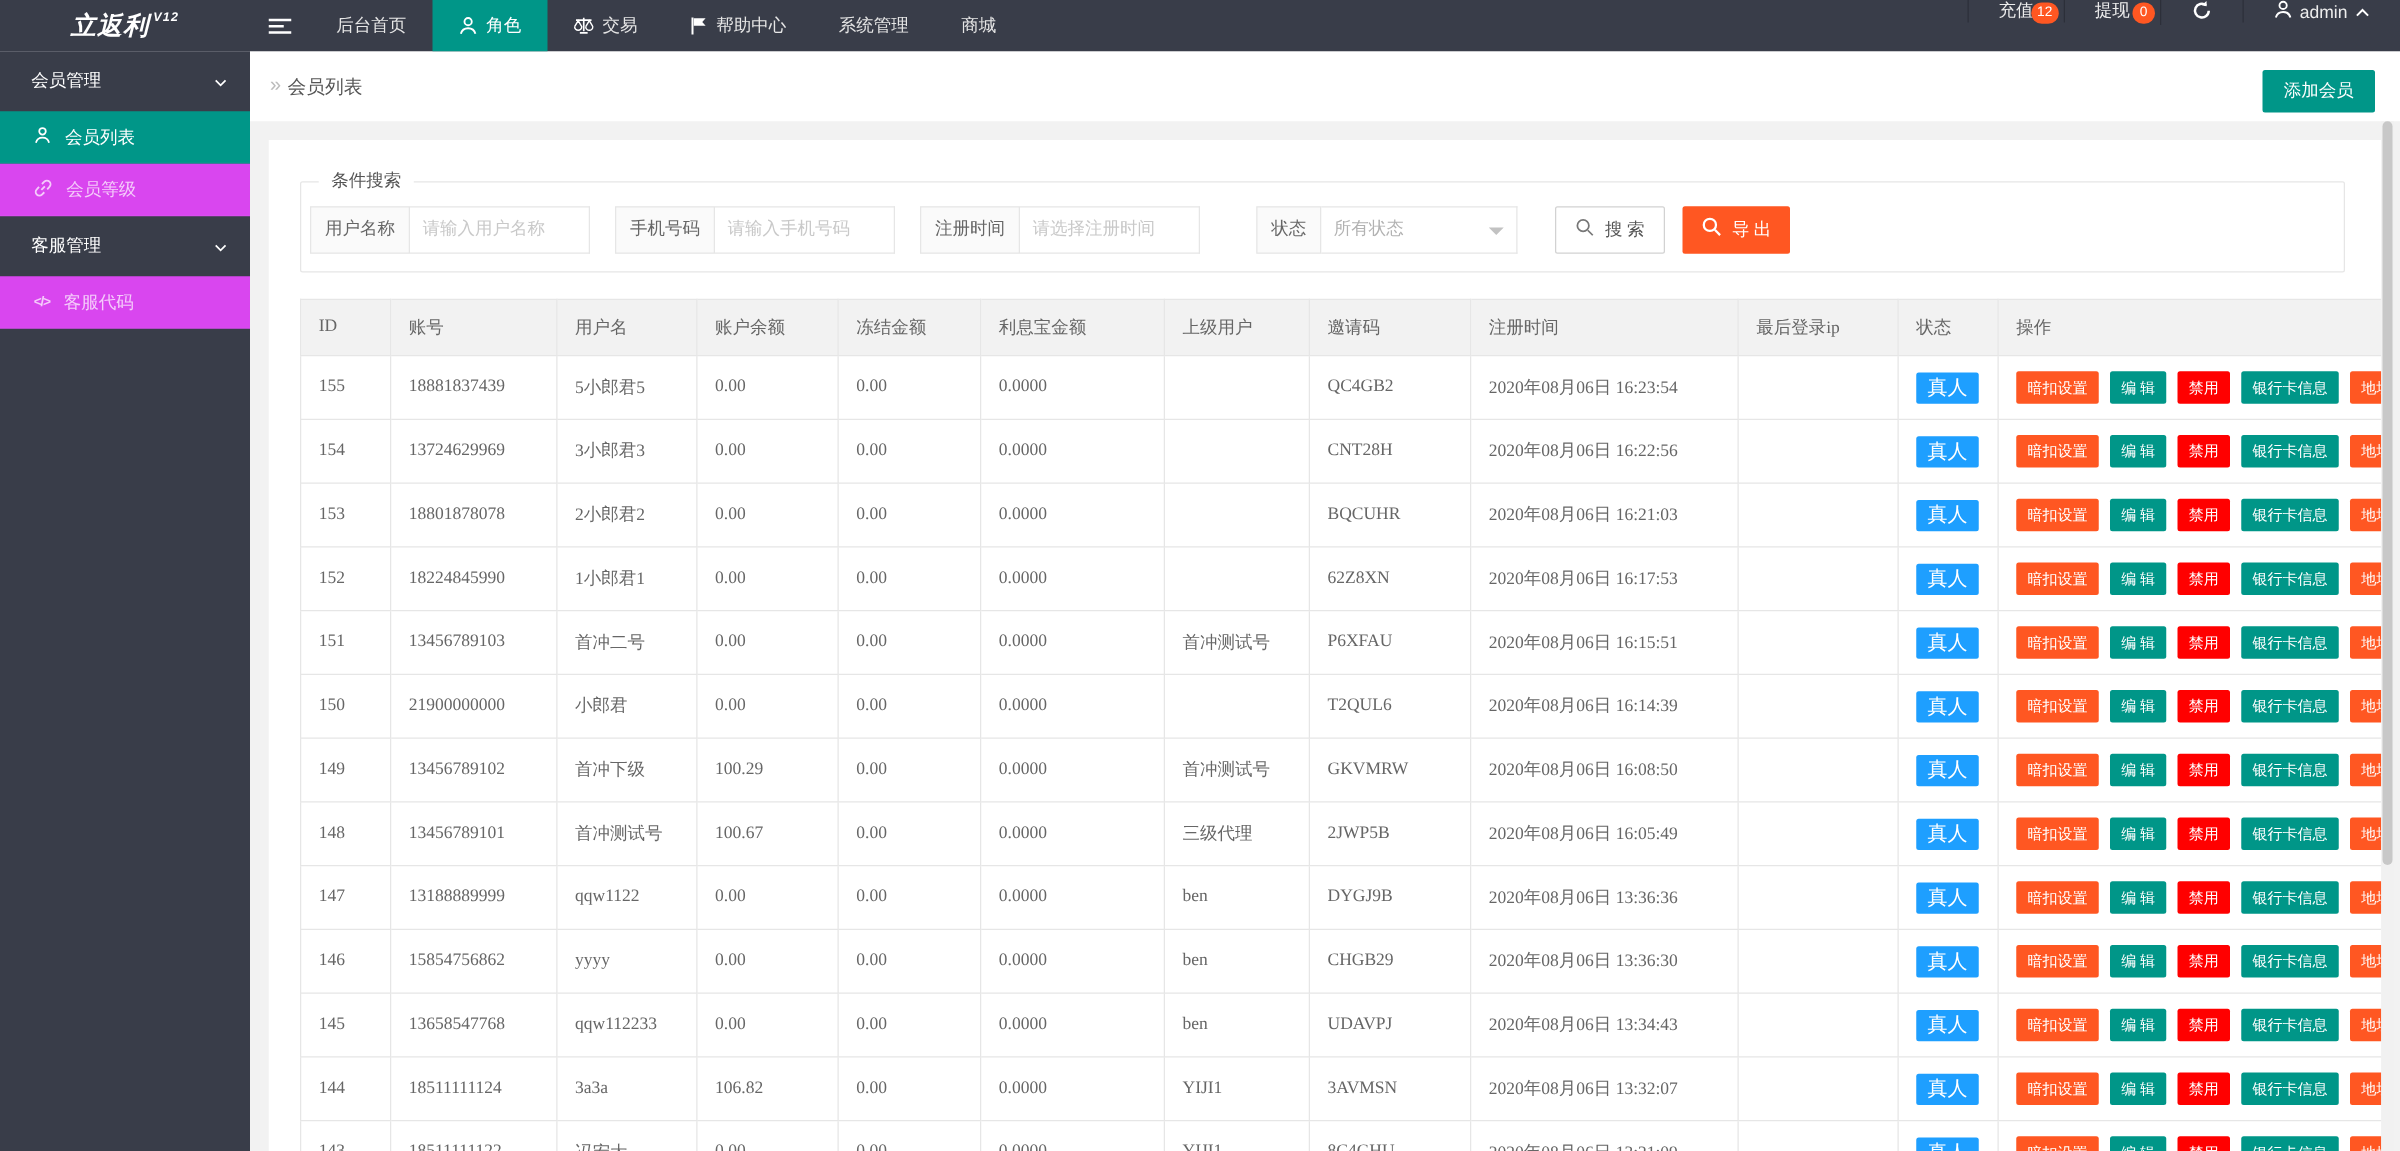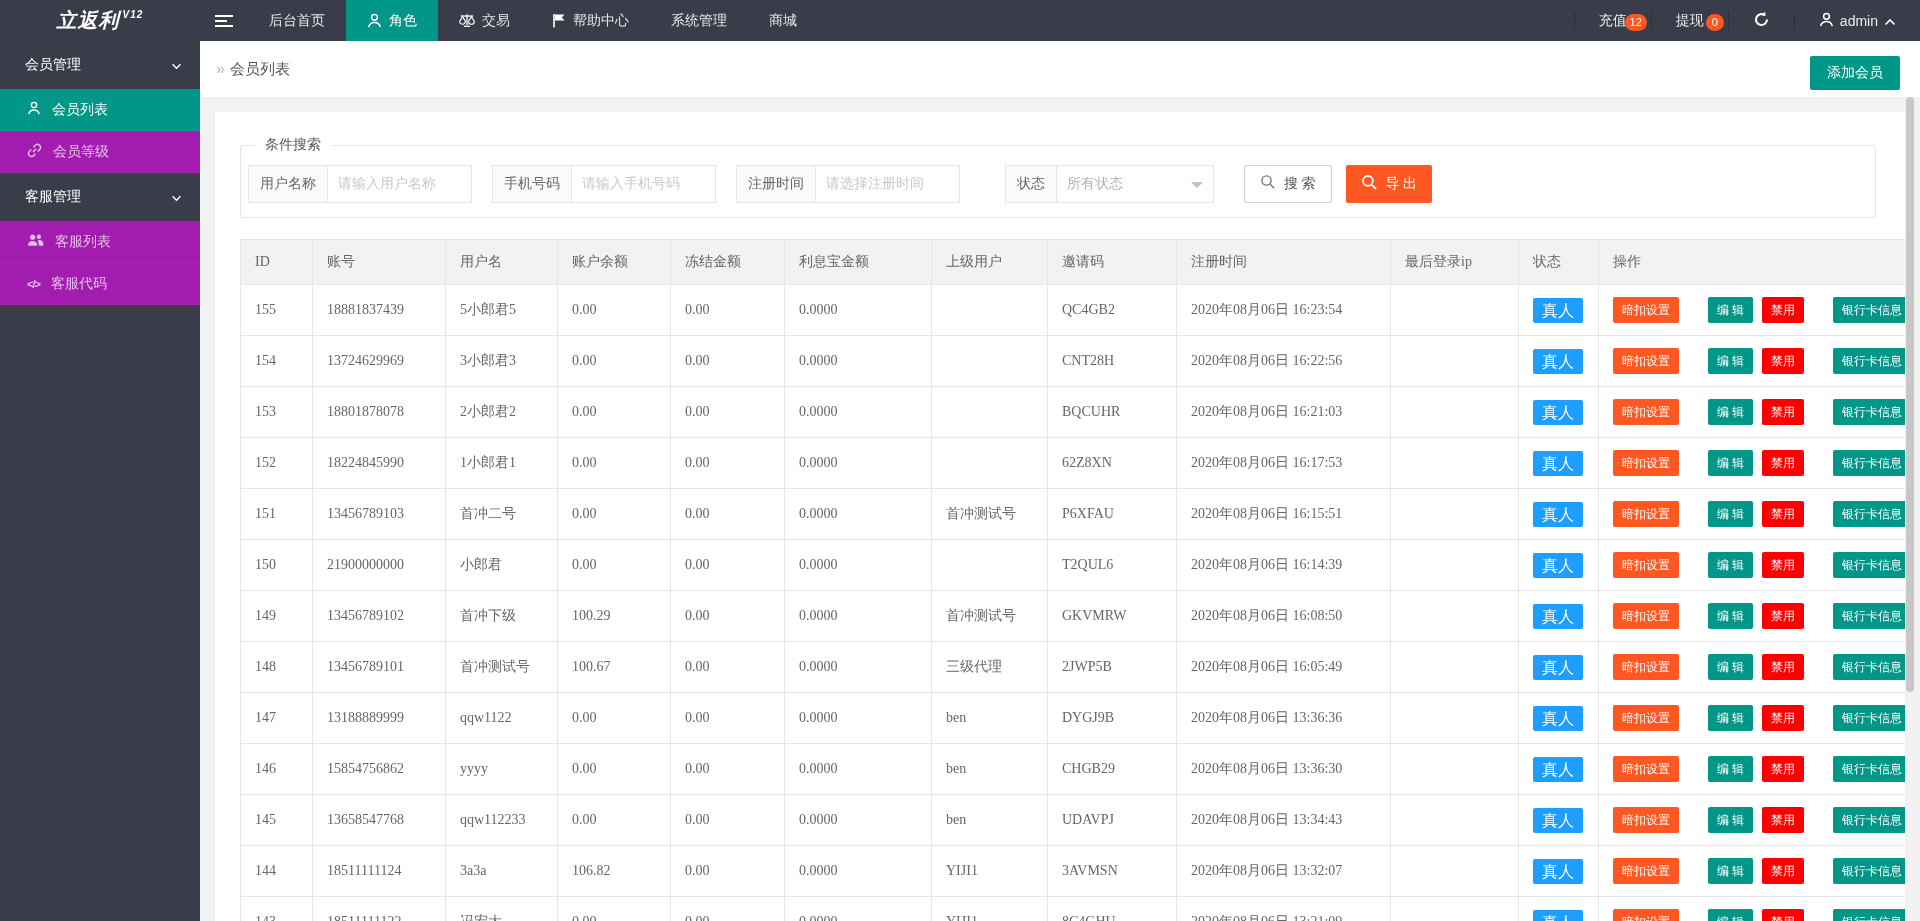--- a/index.html
+++ b/index.html
@@ -10,29 +10,29 @@
   .topbar { position:absolute; top:0; left:0; width:1920px; height:41px; background:#393D49; display:flex; align-items:stretch; z-index:30; }
   .logo { width:200px; display:flex; align-items:center; justify-content:center; color:#fff; font-size:20px; font-weight:bold; letter-spacing:1px;font-style:italic; }
   .logo sup { font-size:10px; margin-left:3px; top:-6px; position:relative; }
   .hamburger { width:48px; display:flex; align-items:center; justify-content:center; cursor:pointer; flex-direction:column; gap:3px; }
   .hamburger i { display:block; width:18px; height:2px; background:#fff; }
   .hamburger i:nth-child(2){ width:12px; align-self:flex-start; margin-left:15px; }
   .topnav { display:flex; align-items:stretch; }
   .nav-item { display:flex; align-items:center; gap:7px; padding:0 21px; color:#e6e6e6; cursor:pointer; }
   .nav-item.active { background:#009688; color:#fff; }
   .nav-item svg { display:block; }
-  .topbar-right { margin-left:auto; display:flex; align-items:center; }
+  .topbar-right { margin-left:auto; display:flex; align-items:flex-start; }
   .tr-item { position:relative; display:flex; align-items:center; gap:6px; padding:0 24px; color:#ededed; cursor:pointer; border-left:1px solid rgba(0,0,0,.22); }
   .badge { position:absolute; top:2px; right:4px; min-width:18px; height:17px; line-height:17px; padding:0 5px; background:#FF5722; color:#fff; font-size:11px; border-radius:9px; text-align:center; }
 
   
   .sidebar { position:absolute; top:41px; left:0; width:200px; height:880px; background:#393D49; z-index:20;text-align:right; }
   .side-group-title { height:48px; display:flex; align-items:center; padding:0 25px; color:#fff; cursor:pointer; position:relative; }
   .side-group-title .chev { position:absolute; right:18px; }
-  .side-item { height:42px; display:flex; align-items:center; gap:11px; padding:0 0 0 27px; background:#a21caf; color:rgba(255,255,255,.72); cursor:pointer; border-bottom:1px solid rgba(255,255,255,.045); }
+  .side-item { height:42px; display:flex; align-items:center; gap:11px; padding:0 0 0 27px; background:#d946ef; color:rgba(255,255,255,.72); cursor:pointer; border-bottom:1px solid rgba(255,255,255,.045); }
   .side-item.active { background:#009688; color:#fff; }
   .side-item .icode { font-size:11px; font-weight:bold; letter-spacing:-1px; }
 
   
   .page-header { position:absolute; top:41px; left:200px; width:1720px; height:56px; background:#fff; z-index:5; }
   .breadcrumb { position:absolute; left:16px; top:0; height:56px; display:flex; align-items:center; gap:8px; color:#555; font-size:15px; }
   .breadcrumb .bc-icon { color:#bcbcbc; font-size:16px; letter-spacing:-3px; }
   .add-btn { position:absolute; right:20px; top:15px; height:34px; padding:0 17px; background:#009688; color:#fff; border:none; border-radius:2px; font-size:14px; cursor:pointer; font-family:inherit; }
 
   
@@ -51,21 +51,21 @@
   .btn-search { display:flex; align-items:center; gap:8px; height:38px; padding:0 15px; margin-left:10px; background:#fff; border:1px solid #d2d2d2; border-radius:2px; color:#555; font-size:14px; cursor:pointer; font-family:inherit; }
   .btn-export { display:flex; align-items:center; gap:8px; height:38px; padding:0 15px; margin-left:14px; background:#FF5722; border:none; border-radius:2px; color:#fff; font-size:14px; cursor:pointer; font-family:inherit; }
 
   
   table.grid { border-collapse:collapse; table-layout:fixed; width:1777px; margin:21px 0 0 25px; }
   .grid th { background:#f2f2f2; border:1px solid #e6e6e6; height:45px; font-weight:normal; color:#666; text-align:left; padding:0 14px; }
   .grid td { border:1px solid #e6e6e6; height:51px; color:#666; padding:0 14px; background:#fff; white-space:nowrap; overflow:hidden; }
   .st-badge { display:inline-block; background:#1E9FFF; color:#fff; font-size:16px; height:25px; line-height:25px; padding:0 9px; border-radius:2px; }
   .abtn { display:inline-block; height:26px; line-height:26px; padding:0 9px; margin-right:9px; font-size:12px; color:#fff; border:none; border-radius:2px; cursor:pointer; white-space:nowrap; font-family:inherit; }
   .abtn.orange { background:#FF5722; }
-  .abtn.teal { background:#009688;margin-left:20px; }
+  .abtn.teal { background:#009688; }
   .abtn.red { background:#FF0000; }
 
   
   .scroll-track { position:absolute; top:97px; left:1905px; width:10px; height:824px; background:#f1f1f1; z-index:40; }
   .scroll-thumb { position:absolute; top:0; left:1px; width:8px; height:595px; background:#c8c8c8; border-radius:4px; }
 </style>
 </head>
 <body>
 
 <div class="topbar">
@@ -173,29 +173,20 @@
           <path d="M7 4.5 L9 2.5 a3 3 0 0 1 4.4 4.4 L11.5 9" fill="none" stroke="currentColor" stroke-width="1.6"></path>
           <path d="M9 11.5 L7 13.5 a3 3 0 0 1 -4.4-4.4 L4.5 7" fill="none" stroke="currentColor" stroke-width="1.6"></path>
         </svg></span>
       <span>会员等级</span>
     </div>
     <div class="side-group-title">
       <span>客服管理</span>
       <span class="chev"><svg width="11" height="7" viewBox="0 0 12 8">
           <path d="M1.5 1.5 L6 6 L10.5 1.5" fill="none" stroke="#fff" stroke-width="1.6"></path>
         </svg></span>
-    </div>
-    <div class="side-item">
-      <span class="icon"><svg width="17" height="14" viewBox="0 0 18 14">
-          <circle cx="6" cy="4" r="2.7" fill="currentColor"></circle>
-          <path d="M1 13 a5 5 0 0 1 10 0 Z" fill="currentColor"></path>
-          <circle cx="12.6" cy="3.6" r="2.3" fill="currentColor"></circle>
-          <path d="M11.5 7.2 a4.4 4.4 0 0 1 5.5 5.8 L12.8 13" fill="currentColor"></path>
-        </svg></span>
-      <span>客服列表</span>
     </div>
     <div class="side-item">
       <span class="icode">&lt;/&gt;</span>
       <span>客服代码</span>
     </div>
   </div>
 
 <div class="page-header">
   <div class="breadcrumb">
     <span class="bc-icon">»</span>

